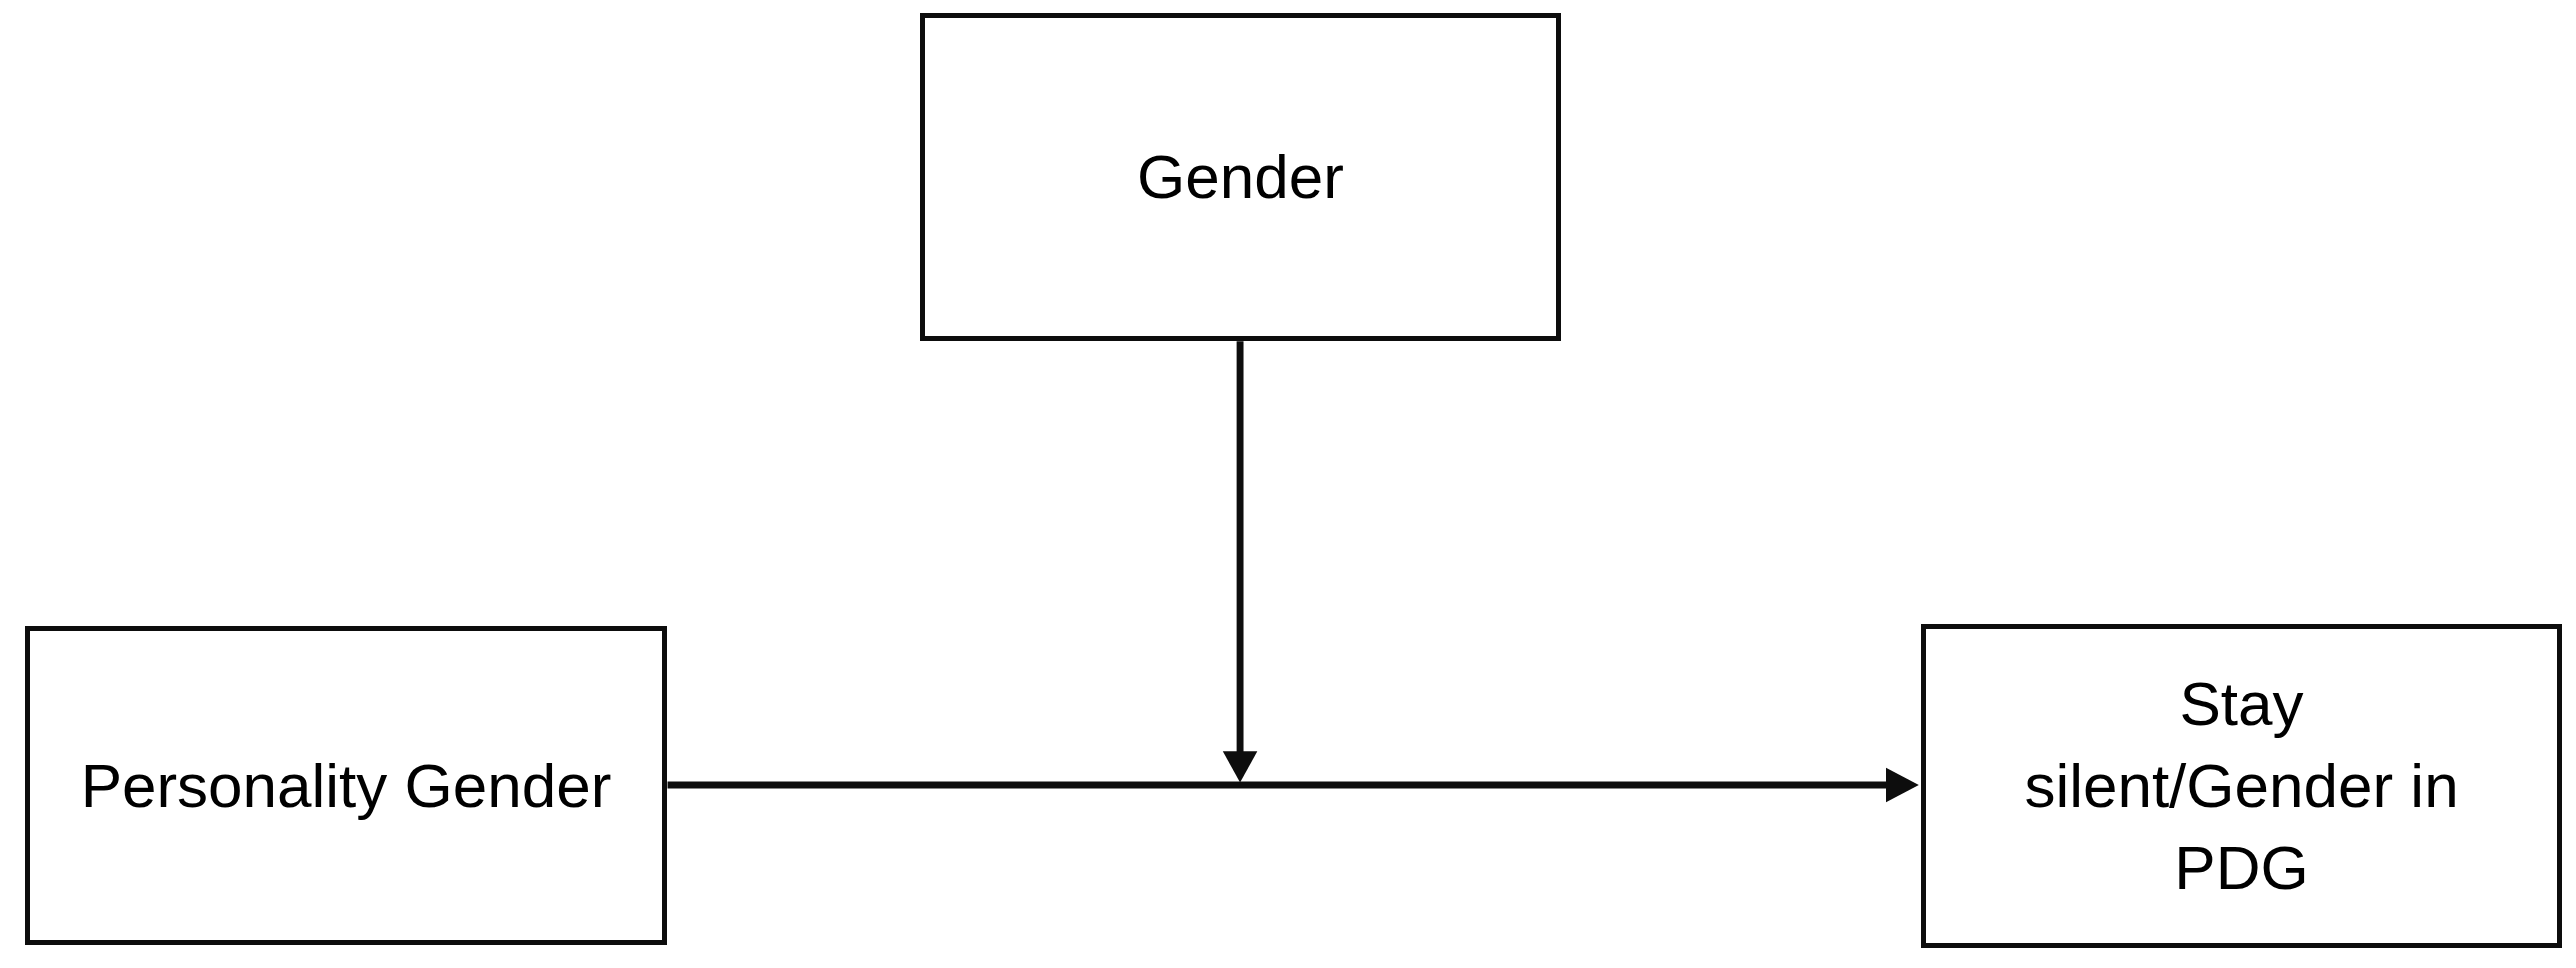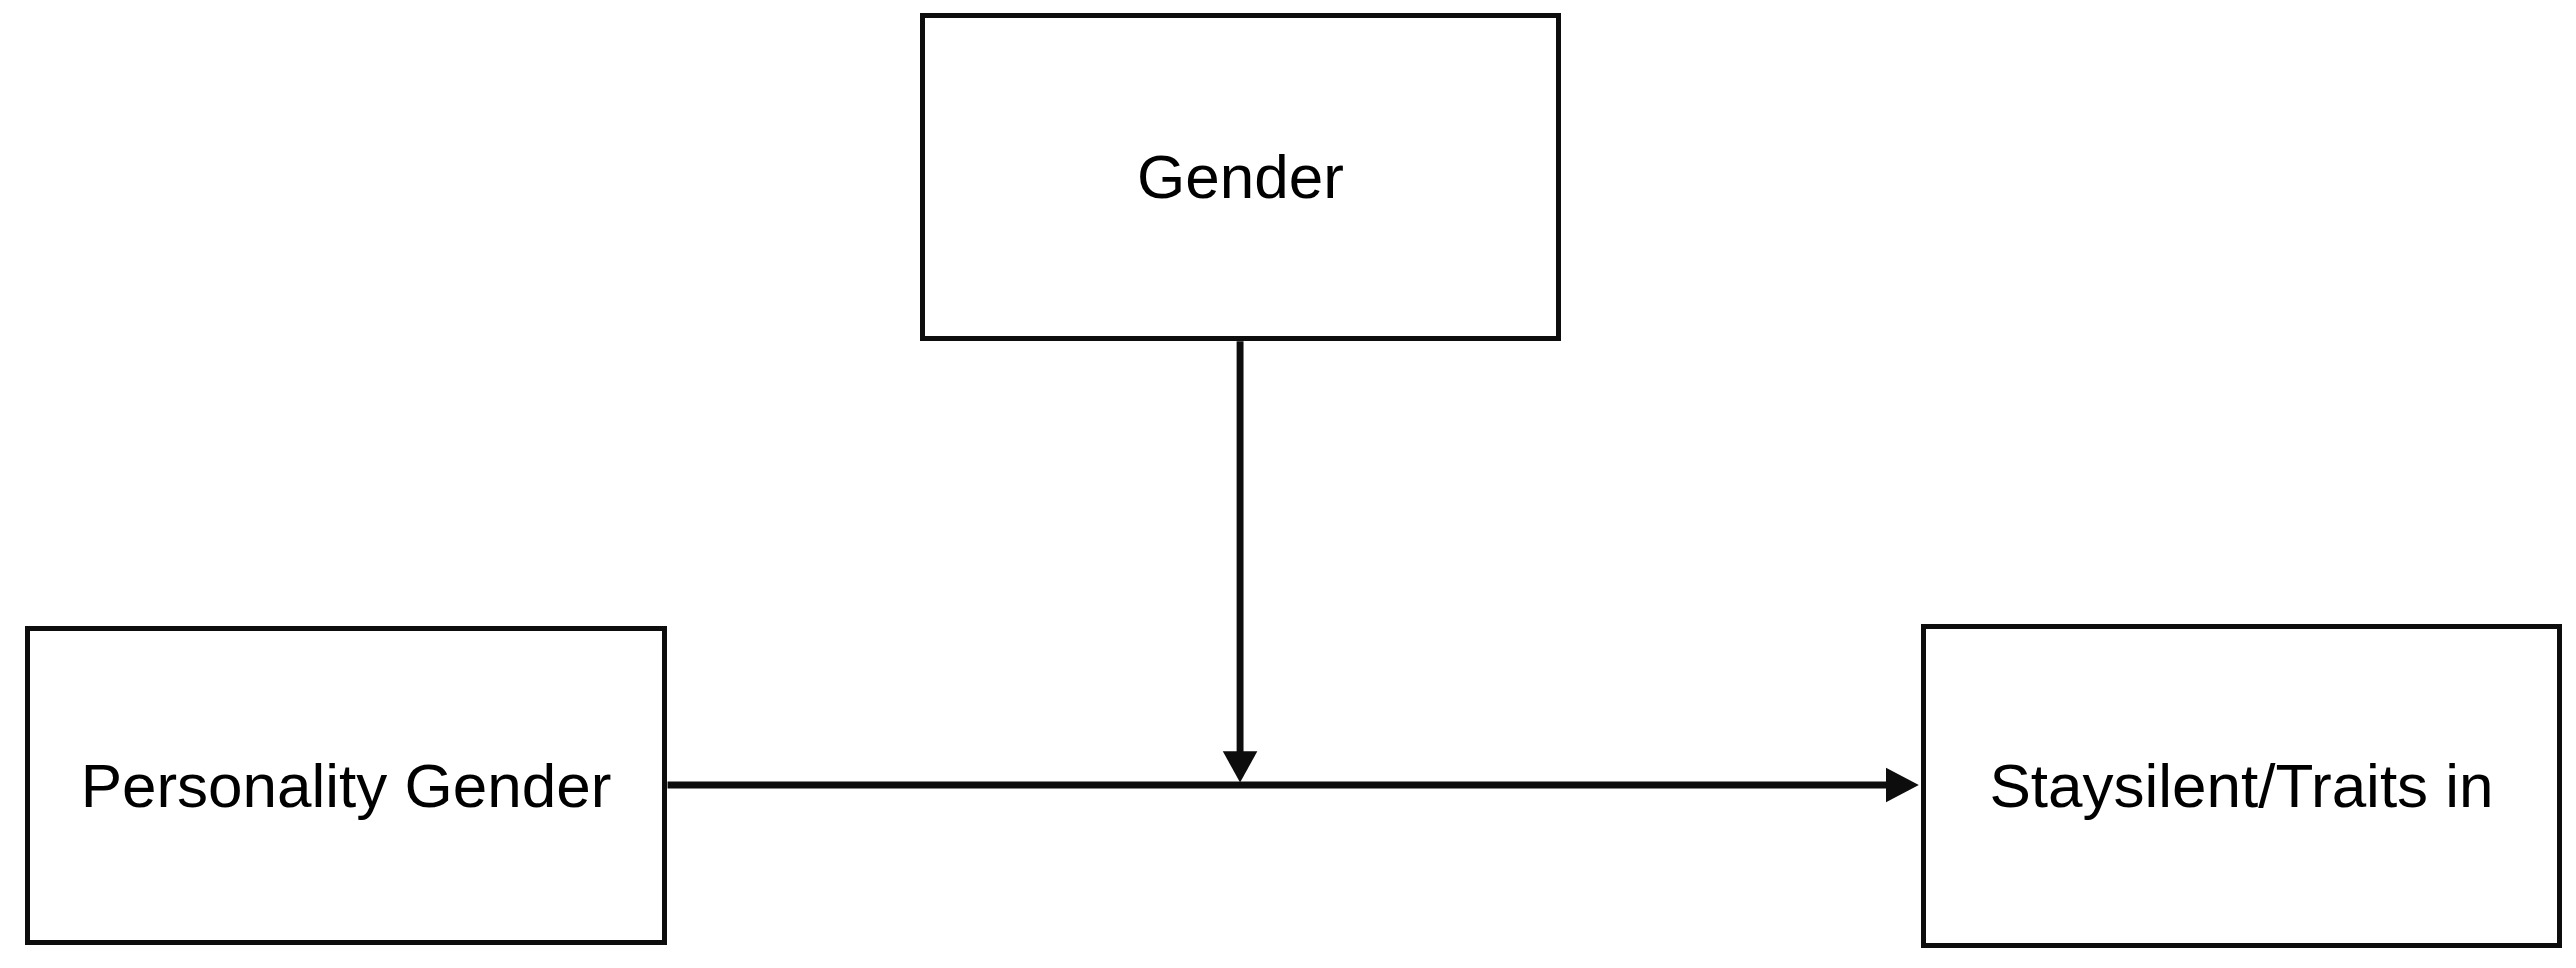--- a/index.html
+++ b/index.html
@@ -14,21 +14,21 @@
     background: #ffffff;
     font-family: "Liberation Sans", sans-serif;
     overflow: hidden;
   }
   .node-box {
     position: absolute;
     box-sizing: border-box;
     border: 5.2px solid #0d0d0d;
     background: #ffffff;
     display: flex;
-    flex-direction: row;
+    flex-direction: column;
     align-items: center;
     justify-content: center;
     text-align: center;
     color: #000000;
     font-size: 62px;
     line-height: 1.32;
     z-index: 2;
   }
   .node-box .line {
     display: block;
@@ -78,17 +78,18 @@
   <div class="node-box" id="moderator-box">
     <span class="line">Gender</span>
   </div>
 
   <div class="node-box" id="predictor-box">
     <span class="line">Personality Gender</span>
   </div>
 
   <div class="node-box" id="outcome-box">
     <span class="line">Stay</span>
-    <span class="line">silent/Traits in</span>
+    <span class="line">silent/Gender in</span>
+    <span class="line">PDG</span>
   </div>
 
 </div>
 
 
 </body></html>

